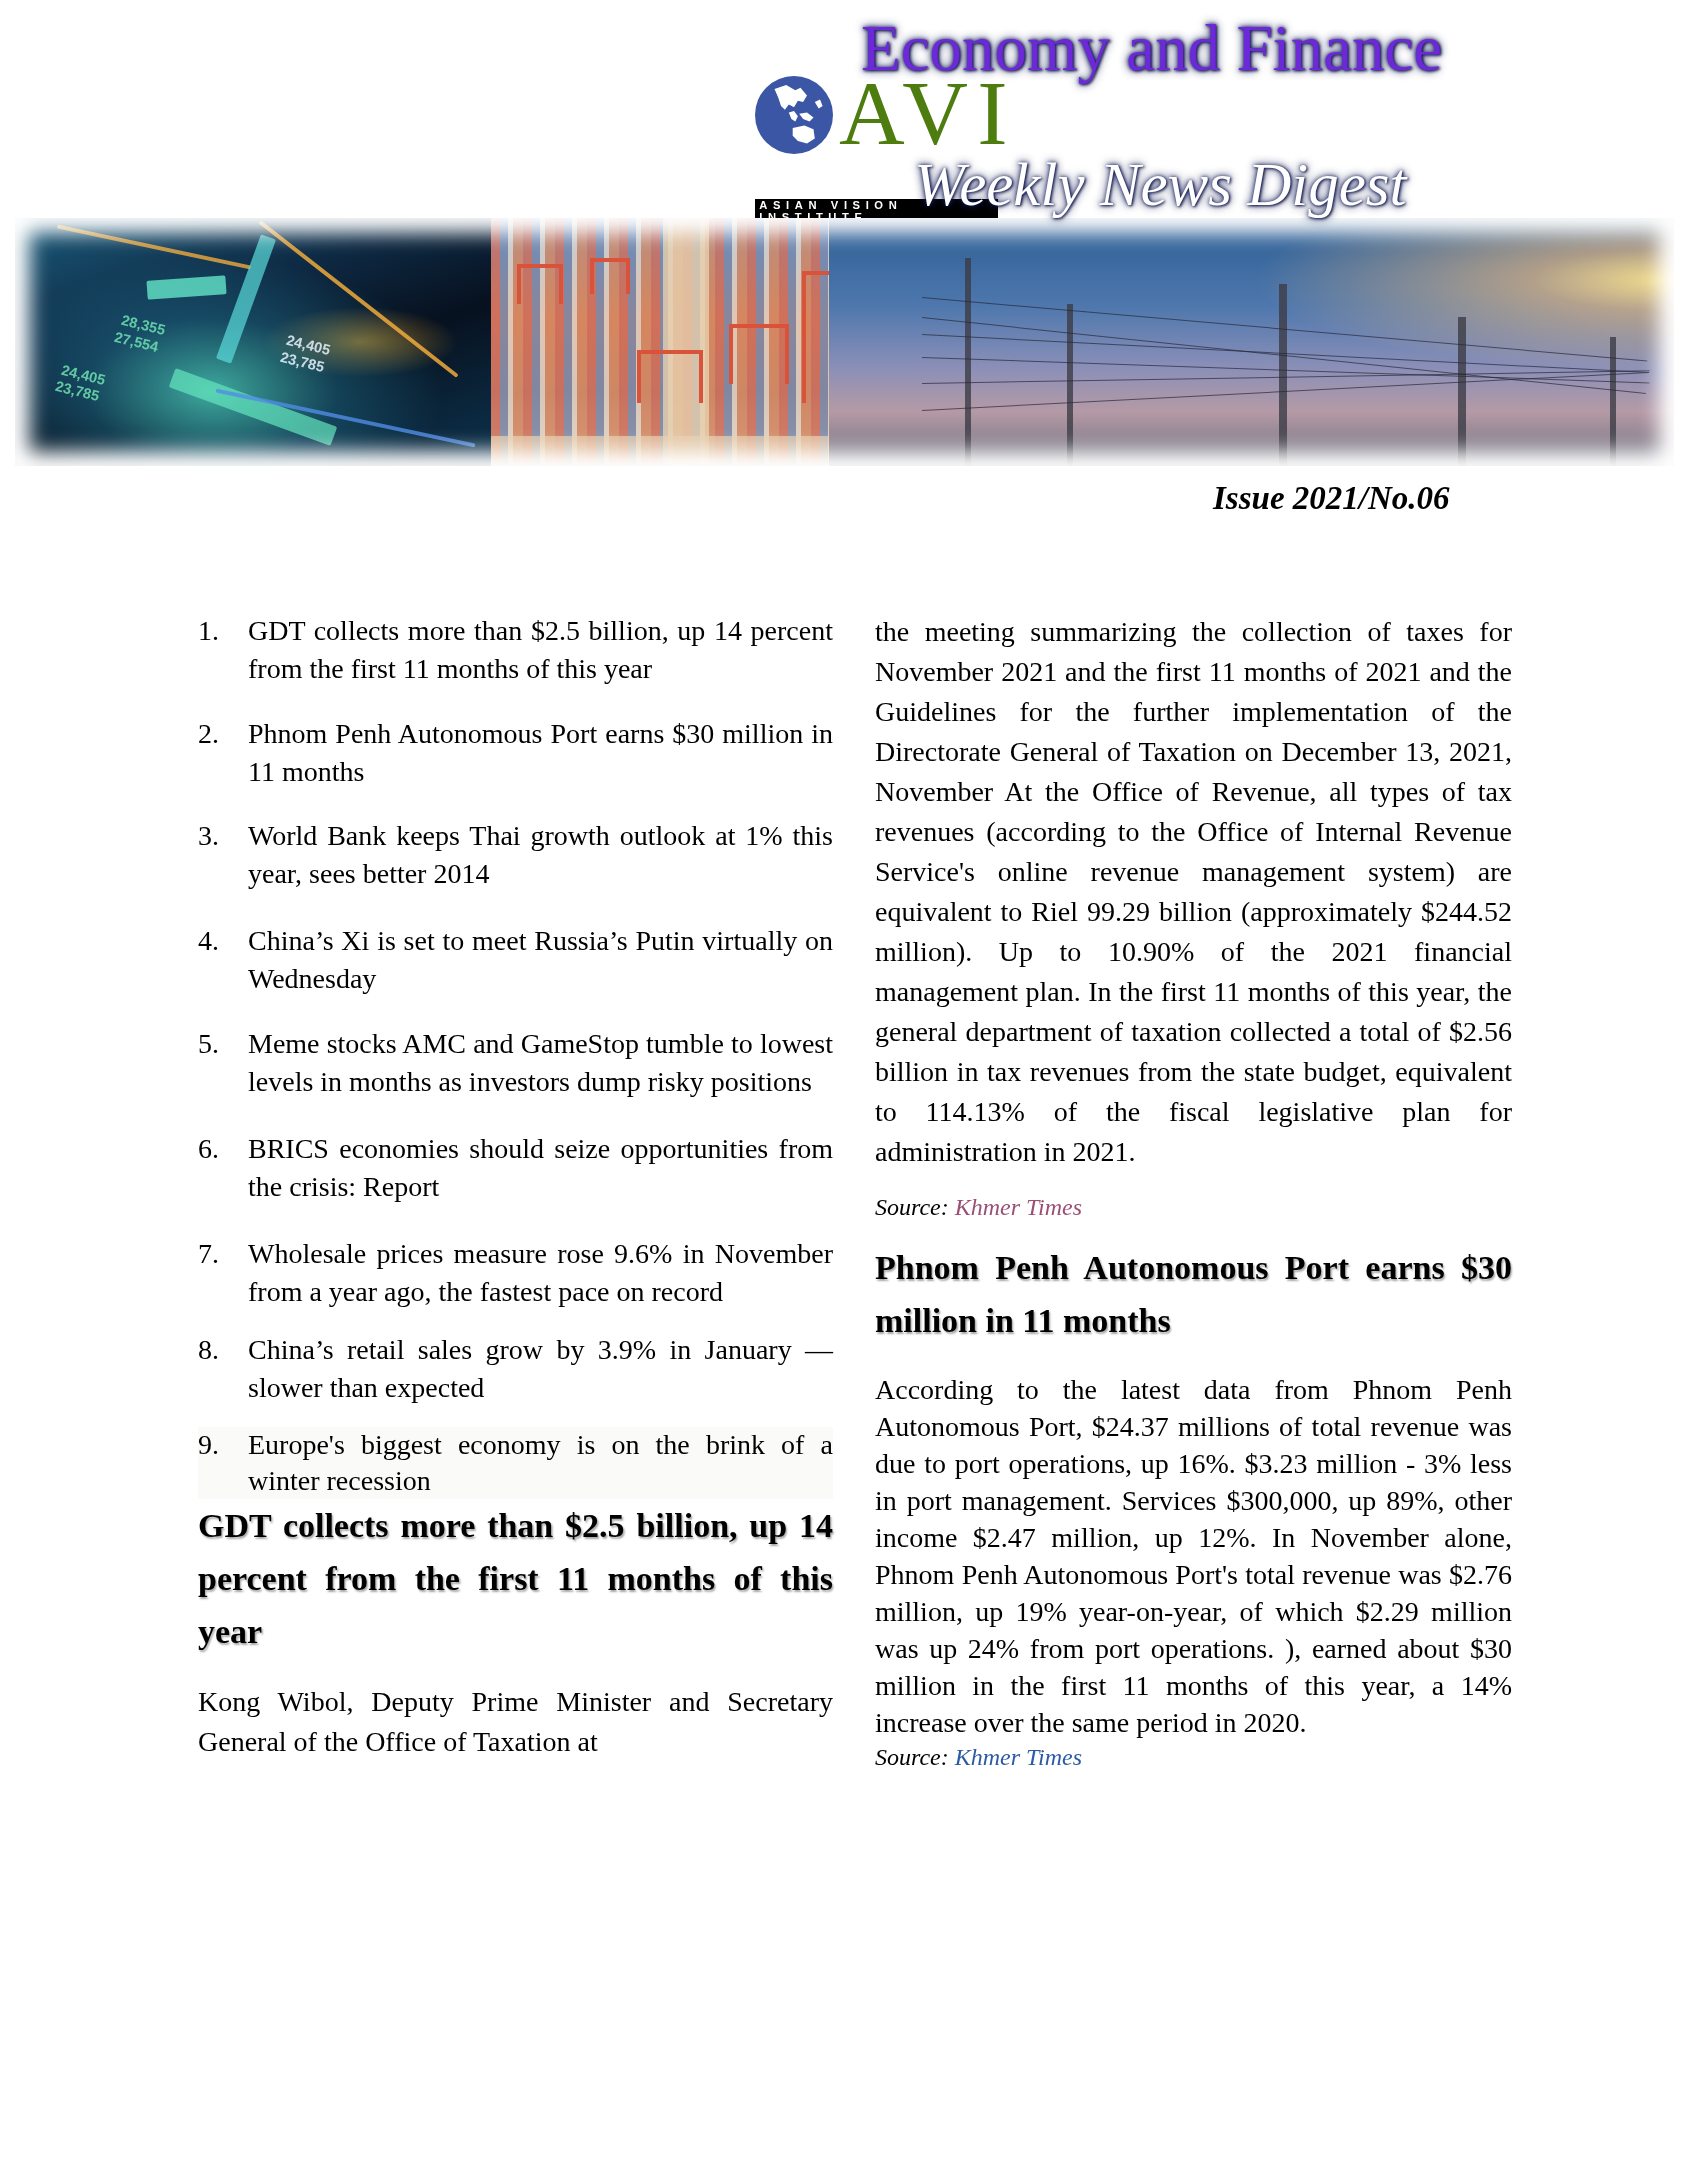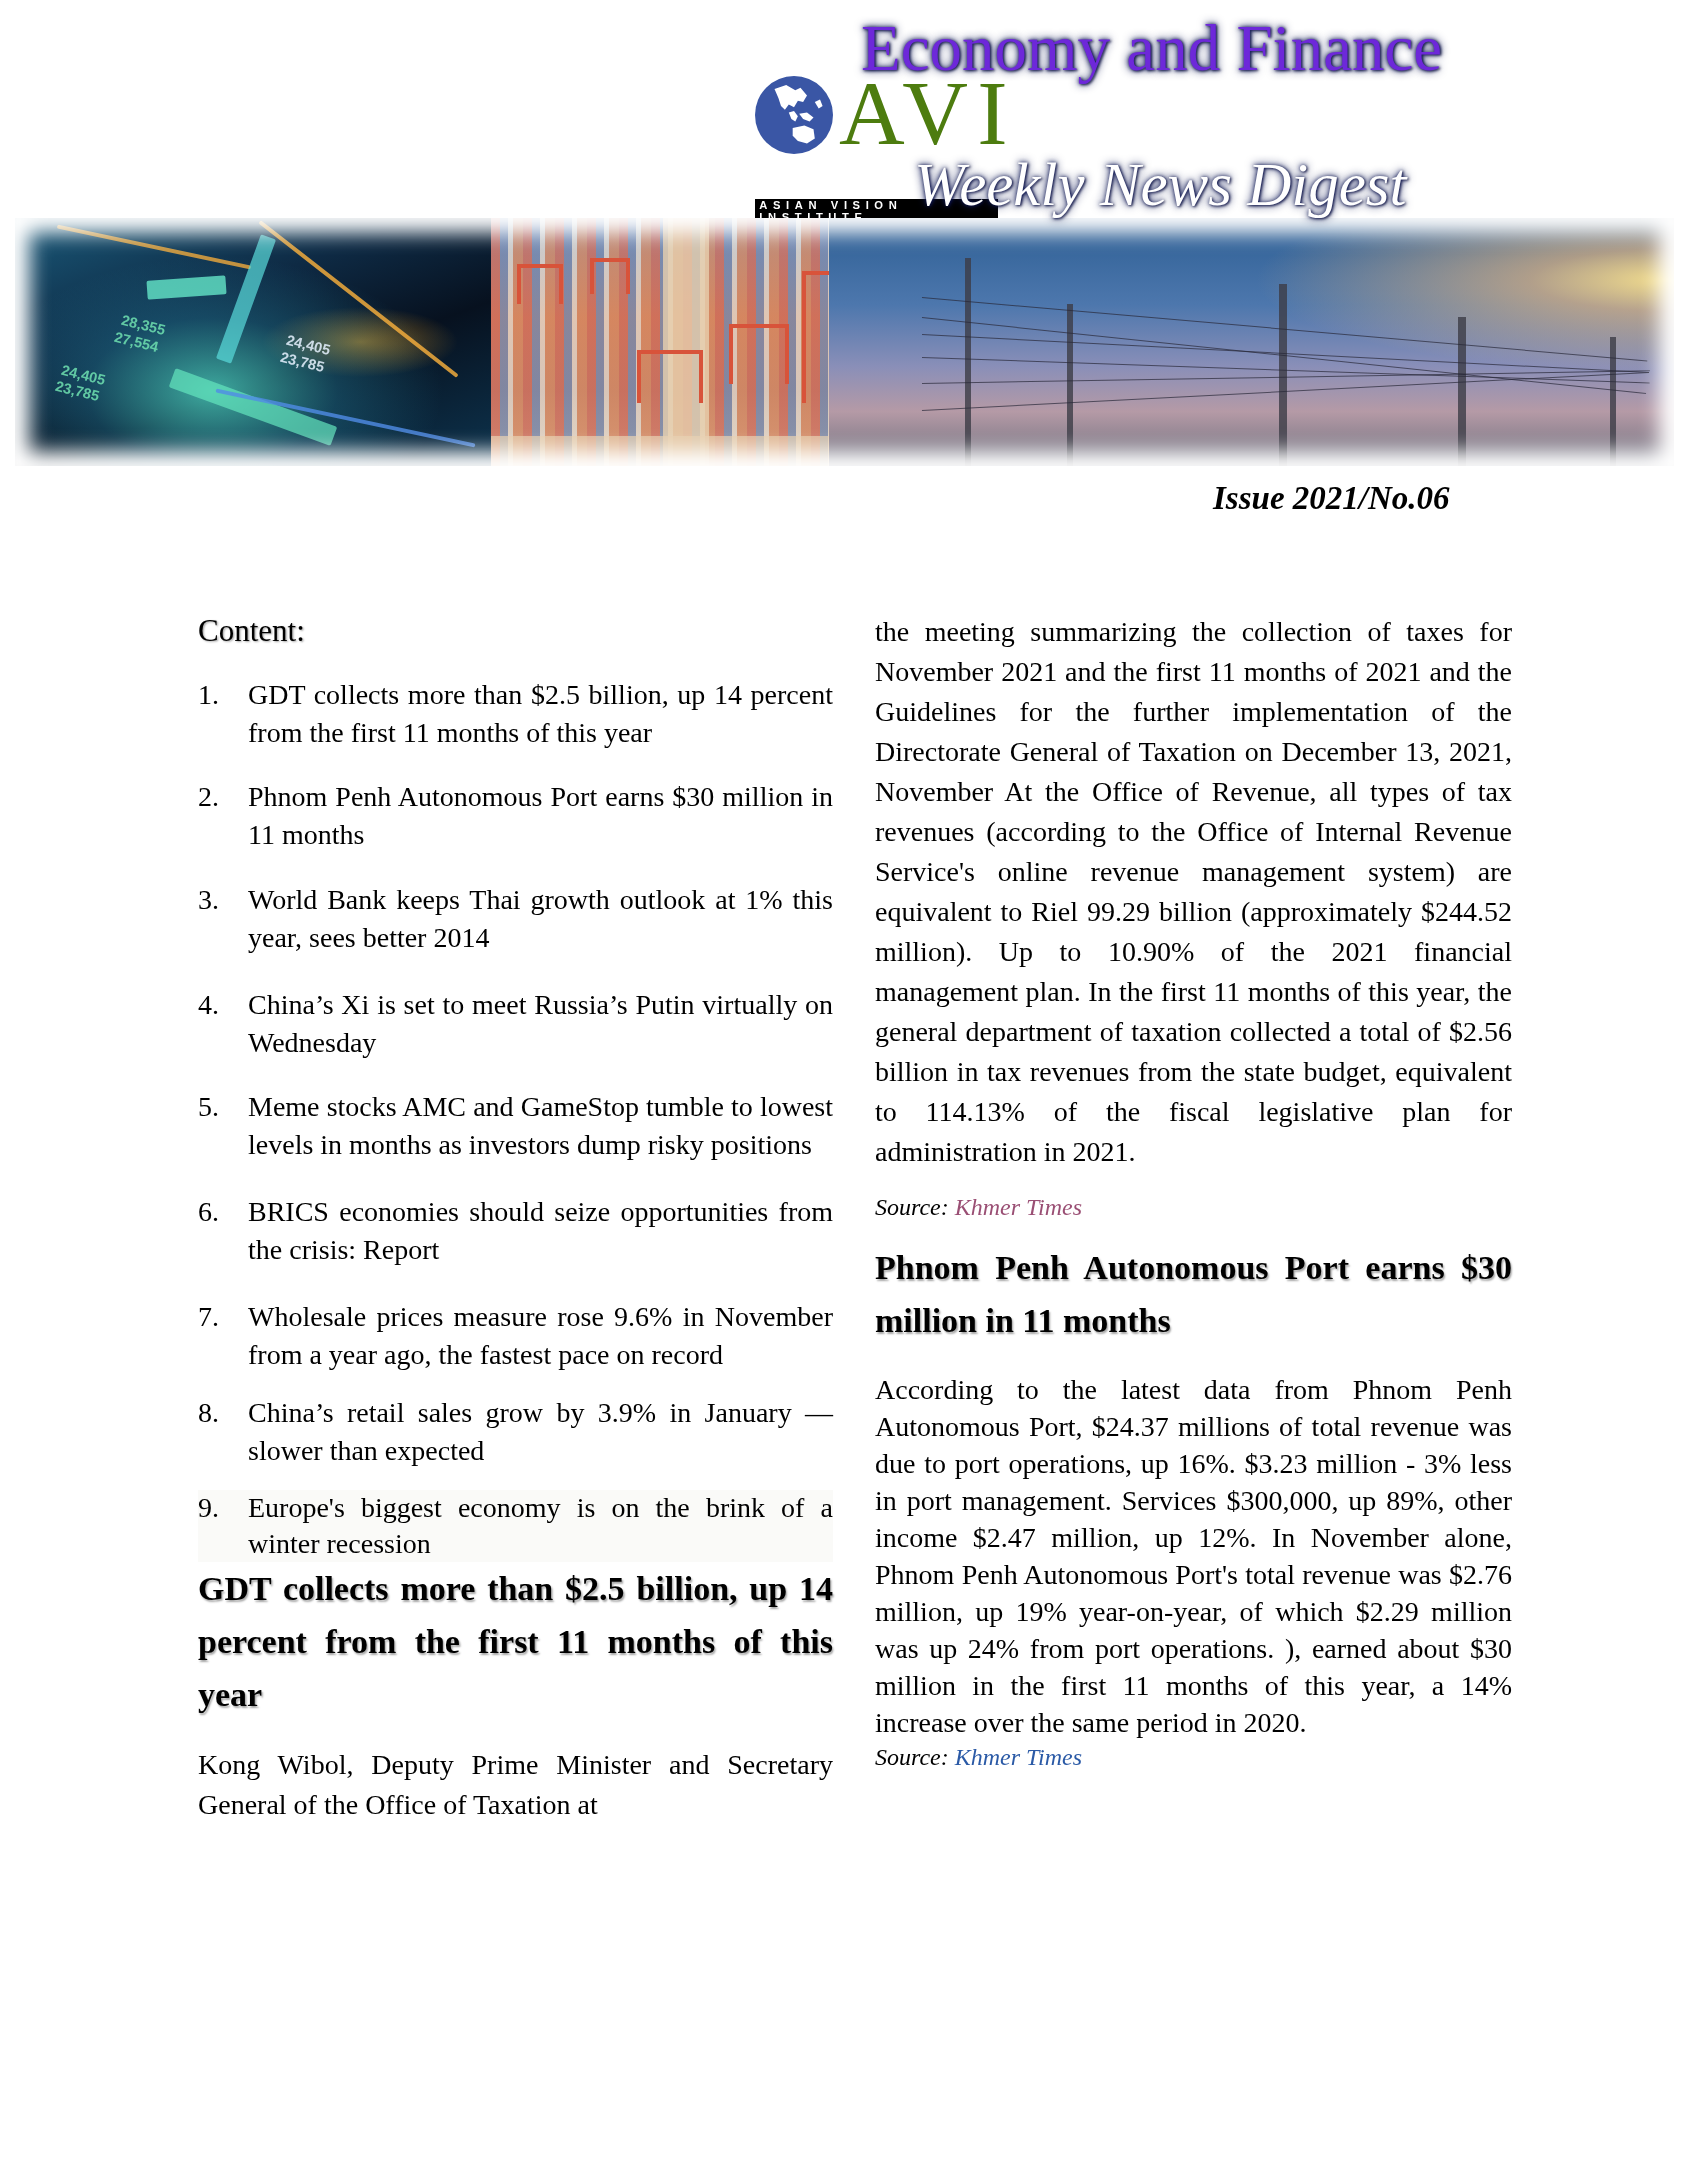--- a/index.html
+++ b/index.html
@@ -125,21 +125,20 @@
     <div class="wire" style="left:93px;top:192px;width:728px;transform:rotate(-3deg);"></div>
   </div>
   <div class="banner-fade"></div>
 </div>
 <div class="banner-title">Economy and Finance</div>
 <div class="banner-subtitle">Weekly News Digest</div>
 
 <div class="issue">Issue 2021/No.06</div>
 
 <div class="col-left">
-  <div class="content-title">Content:</div>
 
   <ol class="toc">
     <li class="toc-item">
       <span class="num">1.</span>
       <span class="text">GDT collects more than $2.5 billion, up 14 percent from the first 11 months of this year</span>
     </li>
     <li class="toc-item">
       <span class="num">2.</span>
       <span class="text">Phnom Penh Autonomous Port earns $30 million in 11 months</span>
     </li>

